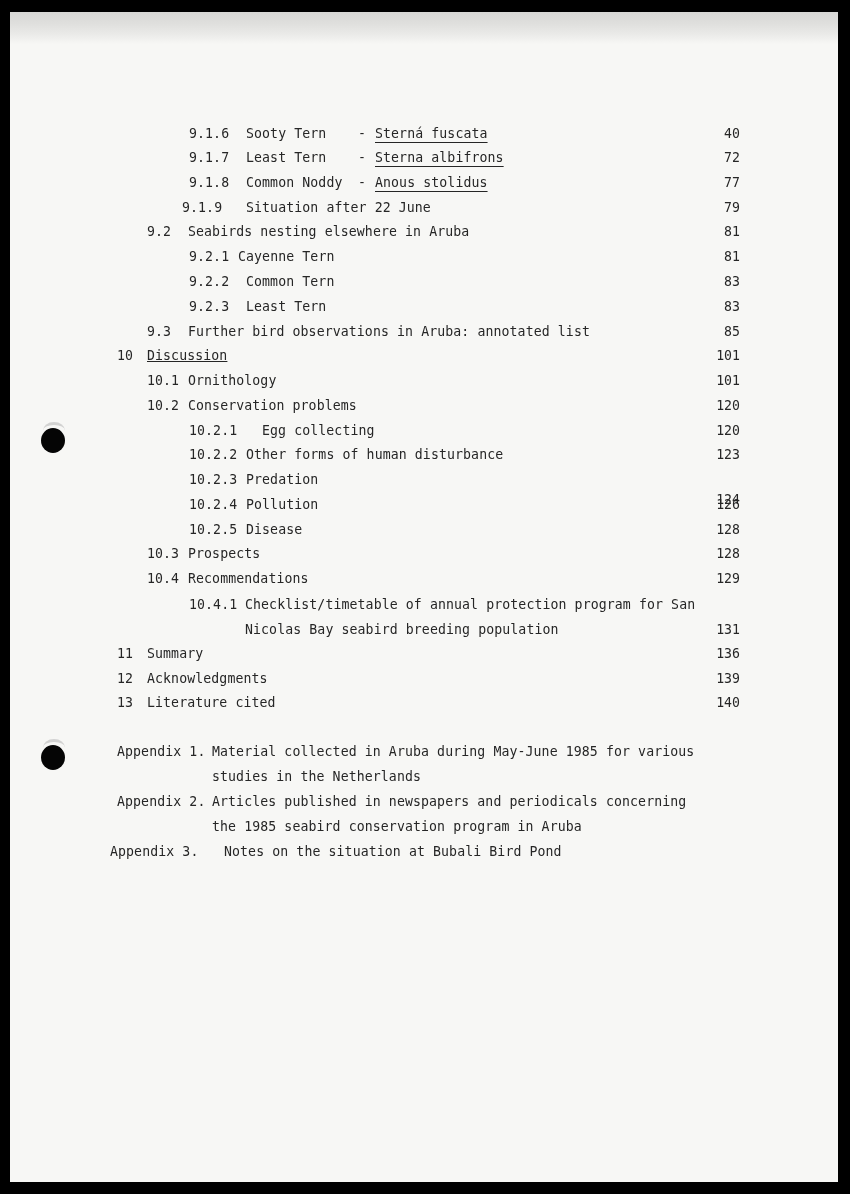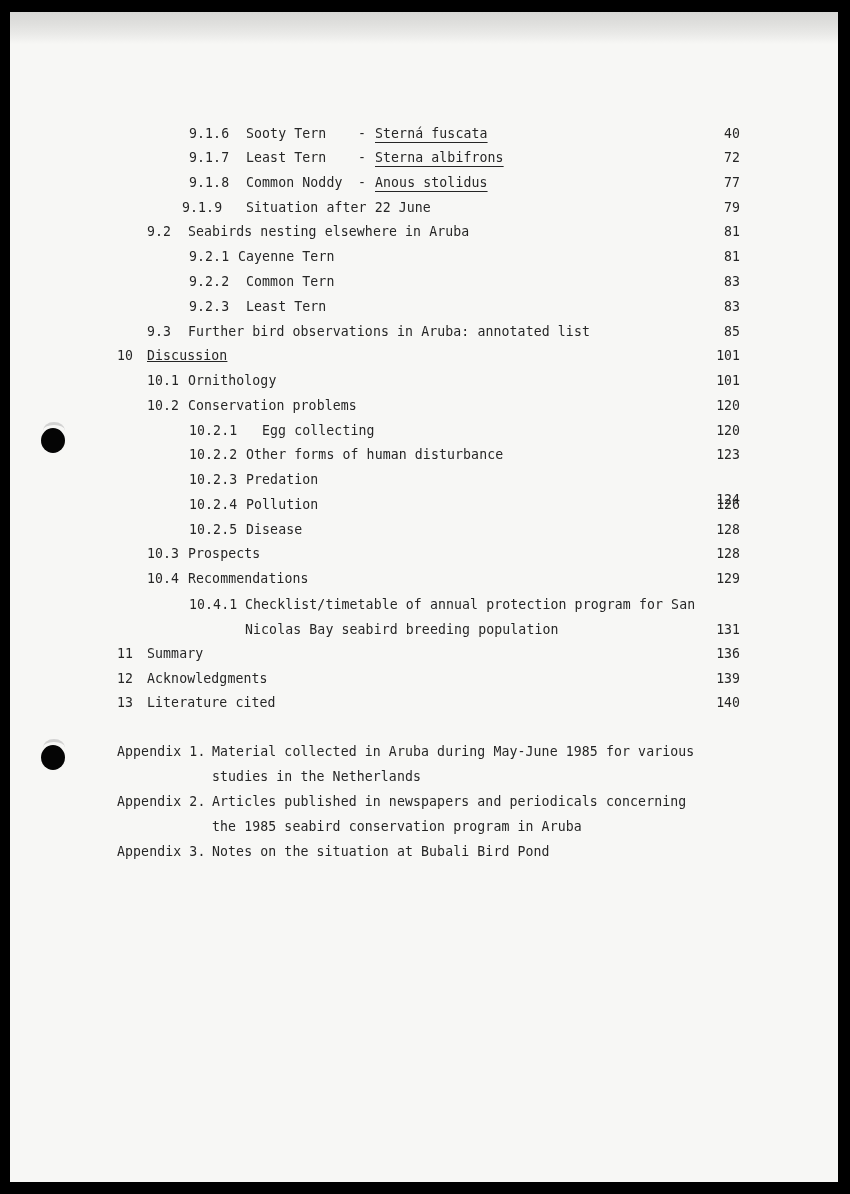--- a/index.html
+++ b/index.html
@@ -226,17 +226,17 @@
 
     <div class="line" style="top:782px;">
       <span class="num" style="left:107px;">Appendix 2.</span>
       <span class="ttl" style="left:202px;">Articles published in newspapers and periodicals concerning</span>
     </div>
     <div class="line" style="top:807px;">
       <span class="ttl" style="left:202px;">the 1985 seabird conservation program in Aruba</span>
     </div>
 
     <div class="line" style="top:832px;">
-      <span class="num" style="left:107px;">Appendix 3.</span>
-      <span class="ttl" style="left:202px;">Notes on the situation at Bubali Bird Pond</span>
+      <span class="num" style="left:100px;">Appendix 3.</span>
+      <span class="ttl" style="left:214px;">Notes on the situation at Bubali Bird Pond</span>
     </div>
   </div>
 </div>
 
 </body></html>

